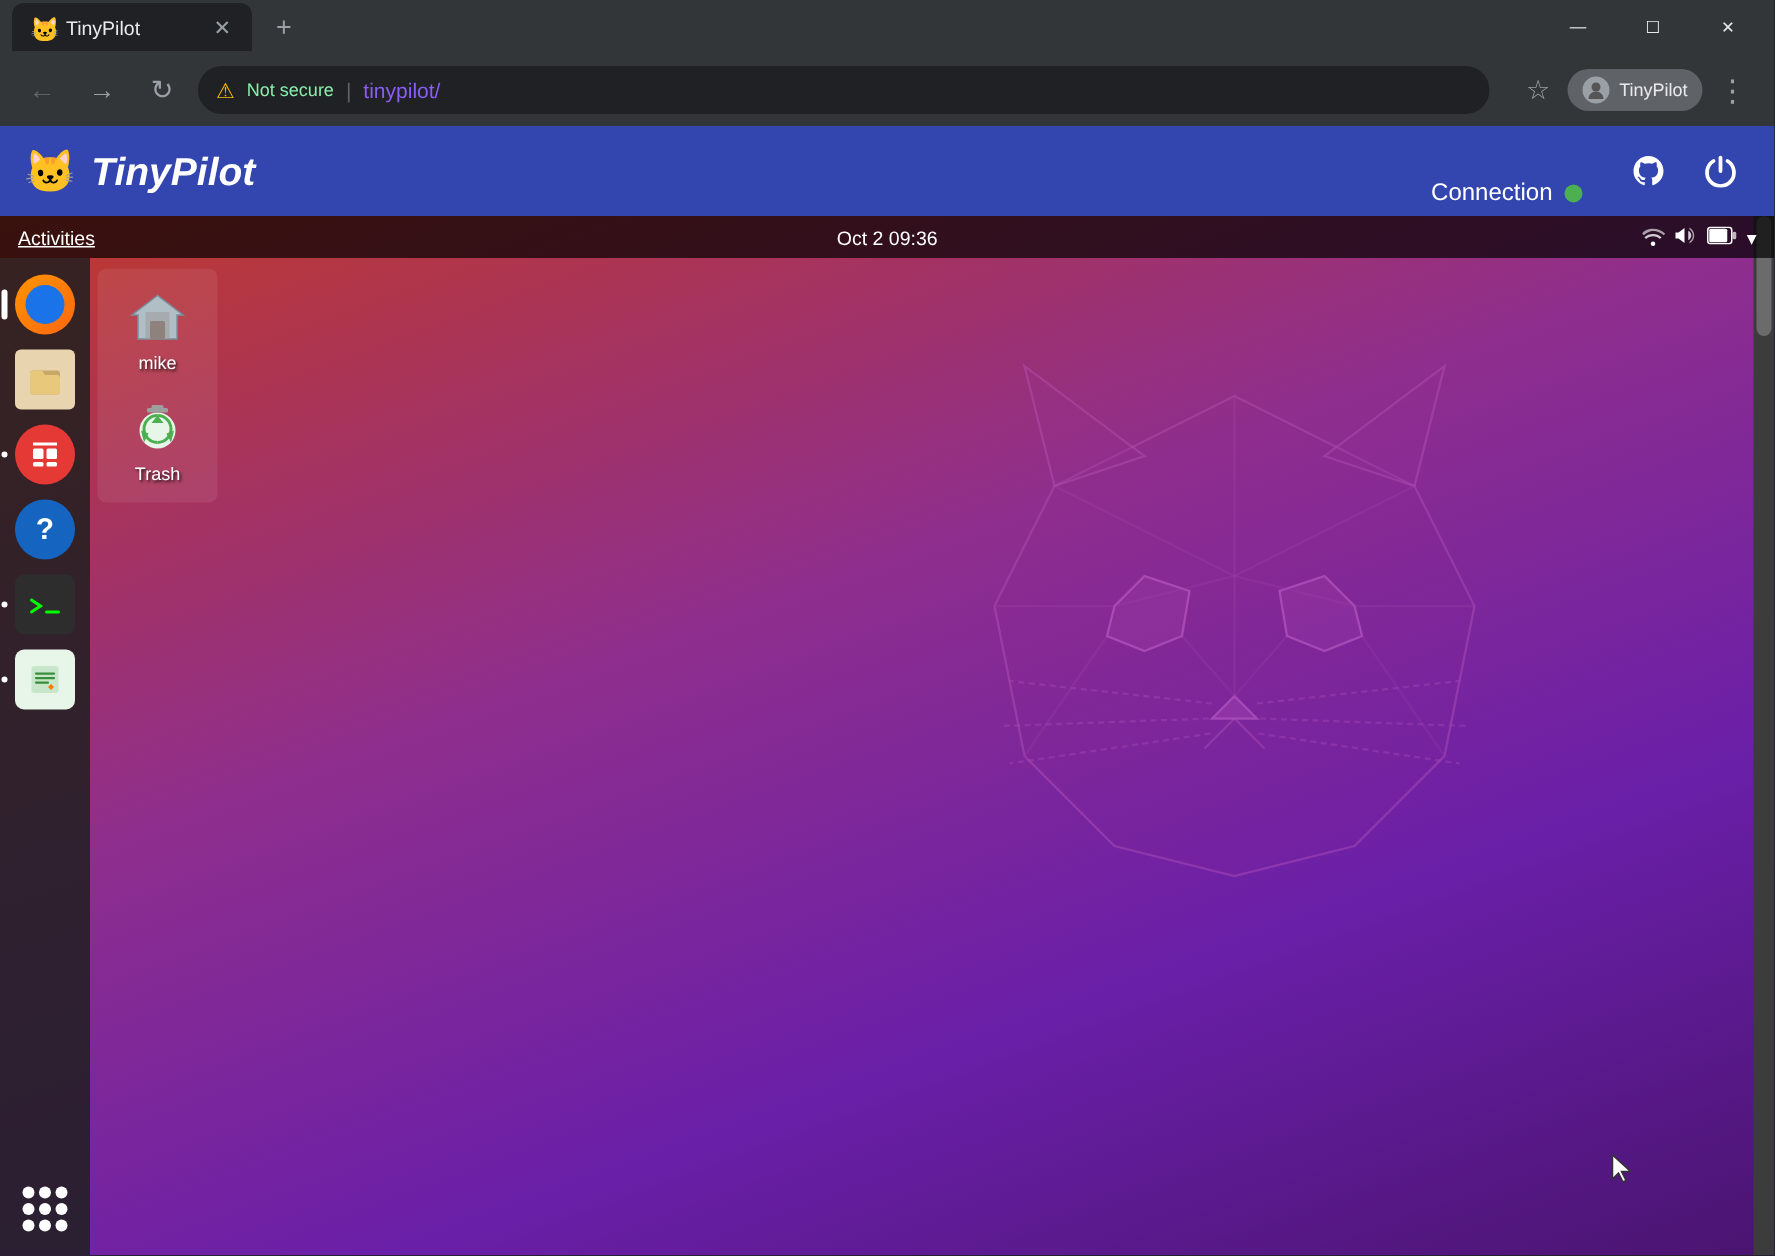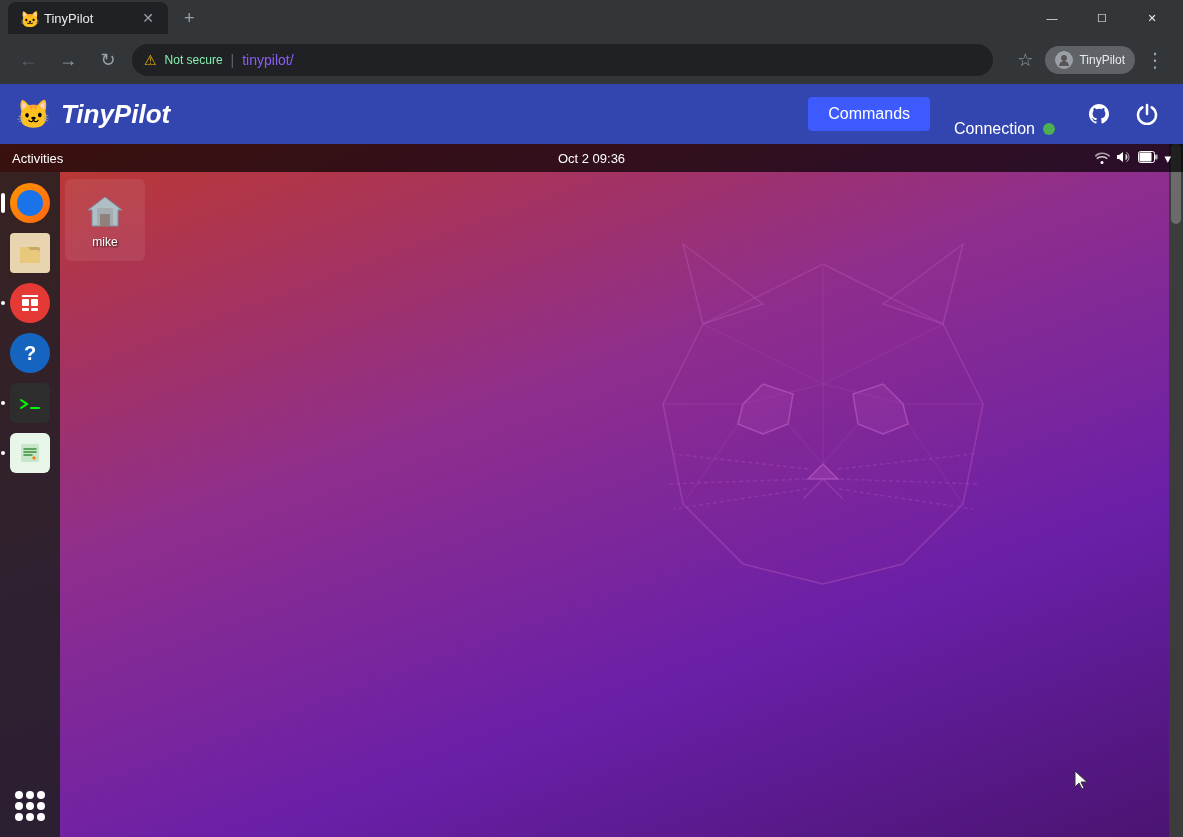--- a/index.html
+++ b/index.html
@@ -83,21 +83,21 @@
       width: 100%; height: 100%; position: relative;
       background: linear-gradient(160deg, #c0392b 0%, #8e2e8e 40%, #6a1fa8 70%, #4a1470 100%);
       overflow: hidden;
     }
 
     
     .ubuntu-topbar {
       height: 28px; background: rgba(0,0,0,0.7); display: flex; align-items: center;
       padding: 0 12px; position: relative; z-index: 10;
     }
-    .topbar-activities { color: #ffffff; font-size: 13px; font-weight: 500; cursor: pointer; }
+    .topbar-activities { color: #ffffff; font-size: 13px; font-weight: 500; cursor: pointer; text-decoration: underline; }
     .topbar-clock { position: absolute; left: 50%; transform: translateX(-50%); color: #ffffff; font-size: 13px; text-align: right; }
     .topbar-systray { margin-left: auto; display: flex; align-items: center; gap: 6px; }
     .systray-icon { color: #ffffff; font-size: 13px; }
 
     
     .ubuntu-dock {
       position: absolute; left: 0; top: 28px; bottom: 0; width: 60px;
       background: rgba(30,30,30,0.85); display: flex; flex-direction: column;
       align-items: center; padding: 8px 0; gap: 4px; z-index: 10;
     }
@@ -223,21 +223,20 @@
     </div>
   </div>
 </div>
 
 <div class="tinypilot-header">
   <div class="tinypilot-logo">
     <span class="logo-emoji">🐱</span>
     <span class="logo-text">TinyPilot</span>
   </div>
   <div class="tinypilot-nav">
-    <button class="nav-commands-btn">Commands</button>
     <button class="nav-connection-btn">
       <span>Connection</span>
       <span class="connection-dot"></span>
     </button>
     <button class="nav-github-btn">
       <svg width="24" height="24" viewBox="0 0 24 24" fill="white">
         <path d="M12 2C6.477 2 2 6.477 2 12c0 4.418 2.865 8.166 6.839 9.489.5.092.682-.217.682-.482 0-.237-.008-.866-.013-1.7-2.782.603-3.369-1.342-3.369-1.342-.454-1.155-1.11-1.462-1.11-1.462-.908-.62.069-.608.069-.608 1.003.07 1.531 1.03 1.531 1.03.892 1.529 2.341 1.087 2.91.832.092-.647.35-1.088.636-1.338-2.22-.253-4.555-1.11-4.555-4.943 0-1.091.39-1.984 1.029-2.683-.103-.253-.446-1.27.098-2.647 0 0 .84-.269 2.75 1.025A9.578 9.578 0 0 1 12 6.836c.85.004 1.705.114 2.504.337 1.909-1.294 2.747-1.025 2.747-1.025.546 1.377.202 2.394.1 2.647.64.699 1.028 1.592 1.028 2.683 0 3.842-2.339 4.687-4.566 4.935.359.309.678.919.678 1.852 0 1.336-.012 2.415-.012 2.743 0 .267.18.578.688.48C19.138 20.163 22 16.418 22 12c0-5.523-4.477-10-10-10z"></path>
       </svg>
     </button>
     <button class="nav-power-btn">
@@ -355,20 +354,39 @@
           <div class="desktop-icon-img home-icon">
             <svg width="38" height="34" viewBox="0 0 38 34" fill="none">
               <polygon points="19,3 2,16 6,16 6,32 32,32 32,16 36,16" fill="#b0bec5" stroke="#78909c" stroke-width="1"></polygon>
               <rect x="14" y="20" width="10" height="12" rx="1" fill="#795548"></rect>
               <rect x="11" y="14" width="16" height="18" rx="1" fill="#9e9e9e" opacity="0.6"></rect>
             </svg>
           </div>
           <span class="desktop-icon-label">mike</span>
         </div>
 
+        <div class="desktop-icon">
+          <div class="desktop-icon-img trash-icon">
+            <svg width="34" height="36" viewBox="0 0 34 36" fill="none">
+
+              <circle cx="17" cy="20" r="12" fill="#e8f5e9"></circle>
+              <path d="M17 10 L21 15 L13 15 Z" fill="#4caf50"></path>
+              <path d="M23 22 L28 20 L26 28 Z" fill="#4caf50"></path>
+              <path d="M11 22 L6 20 L8 28 Z" fill="#4caf50"></path>
+              <path d="M17 10 C22 10 26 14 26 19" stroke="#4caf50" stroke-width="2" fill="none"></path>
+              <path d="M26 19 C26 24 22 28 17 28" stroke="#4caf50" stroke-width="2" fill="none"></path>
+              <path d="M17 28 C12 28 8 24 8 19" stroke="#4caf50" stroke-width="2" fill="none"></path>
+              <path d="M8 19 C8 14 12 10 17 10" stroke="#4caf50" stroke-width="2" fill="none"></path>
+
+              <rect x="10" y="5" width="14" height="3" rx="1" fill="#9e9e9e"></rect>
+              <rect x="13" y="3" width="8" height="3" rx="1" fill="#9e9e9e"></rect>
+            </svg>
+          </div>
+          <span class="desktop-icon-label">Trash</span>
+        </div>
       </div>
     </div>
 
     <svg class="cat-artwork" viewBox="0 0 600 620" xmlns="http://www.w3.org/2000/svg">
       <g opacity="0.7" fill="none" stroke="rgba(200,100,200,0.6)" stroke-width="1.5">
 
         <polygon points="300,80 420,140 460,220 440,320 380,380 300,400 220,380 160,320 140,220 180,140" fill="rgba(150,50,150,0.15)" stroke="rgba(200,100,200,0.5)"></polygon>
 
         <polygon points="180,140 160,60 240,120" fill="rgba(150,50,150,0.2)" stroke="rgba(200,100,200,0.5)"></polygon>
 

